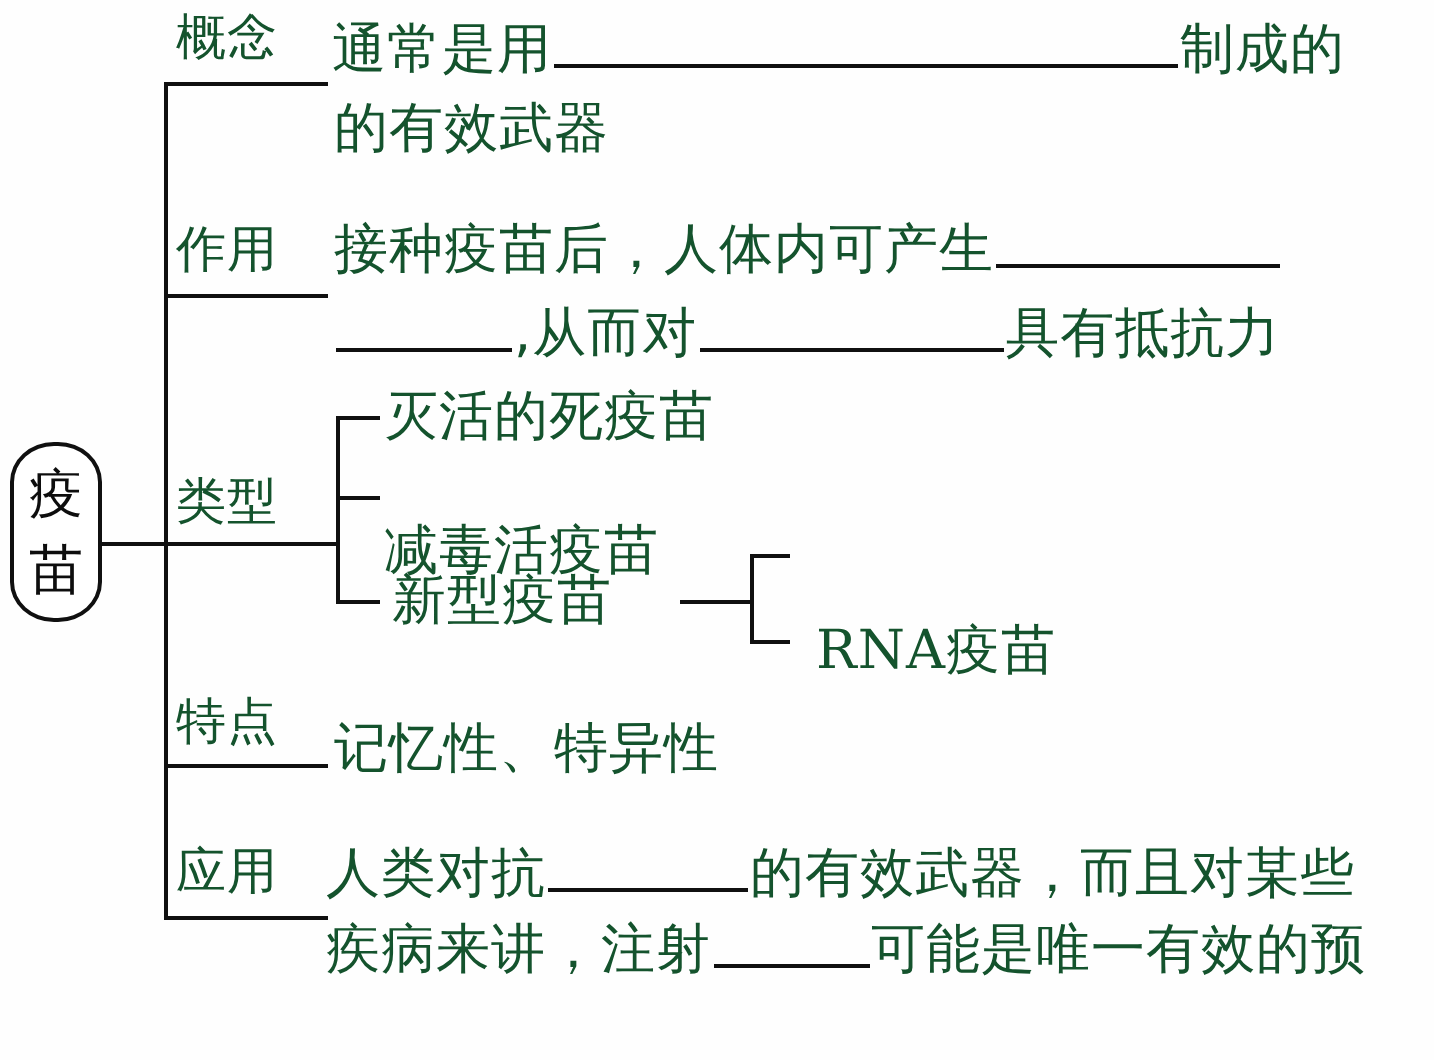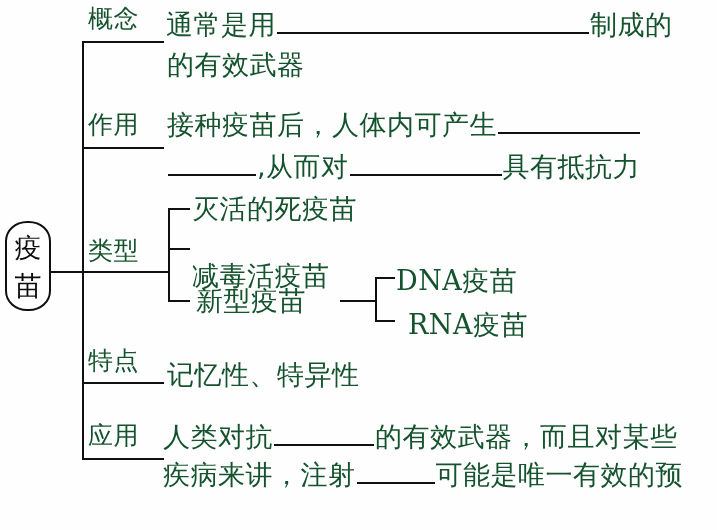--- a/index.html
+++ b/index.html
@@ -131,21 +131,20 @@
 
   <div class="txt type-text" style="left:192px; top:194px;">灭活的死疫苗</div>
   <div class="txt type-text" style="left:192px; top:234px;margin-top:27px;">减毒活疫苗</div>
   <div class="txt type-text" style="left:196px; top:286px;">新型疫苗</div>
 
   <div class="line-h" style="left:340px; top:300px; width:36px;"></div>
   <div class="line-v" style="left:375px; top:277px; height:45px;"></div>
   <div class="line-h" style="left:375px; top:277px; width:20px;"></div>
   <div class="line-h" style="left:375px; top:320px; width:20px;"></div>
 
-  <div class="txt latin" style="left:396px; top:263px;">DNA疫苗</div>
   <div class="txt latin" style="left:396px; top:307px;margin-left:12px;">RNA疫苗</div>
 
   <div class="txt branch-label" style="left:88px; top:348px;">特点</div>
   <div class="line-h" style="left:82px; top:382px; width:82px;"></div>
 
   <div class="txt body-text" style="left:167px; top:360px;">记忆性、特异性</div>
 
   <div class="txt branch-label" style="left:88px; top:423px;">应用</div>
   <div class="line-h" style="left:82px; top:458px; width:82px;"></div>
 

